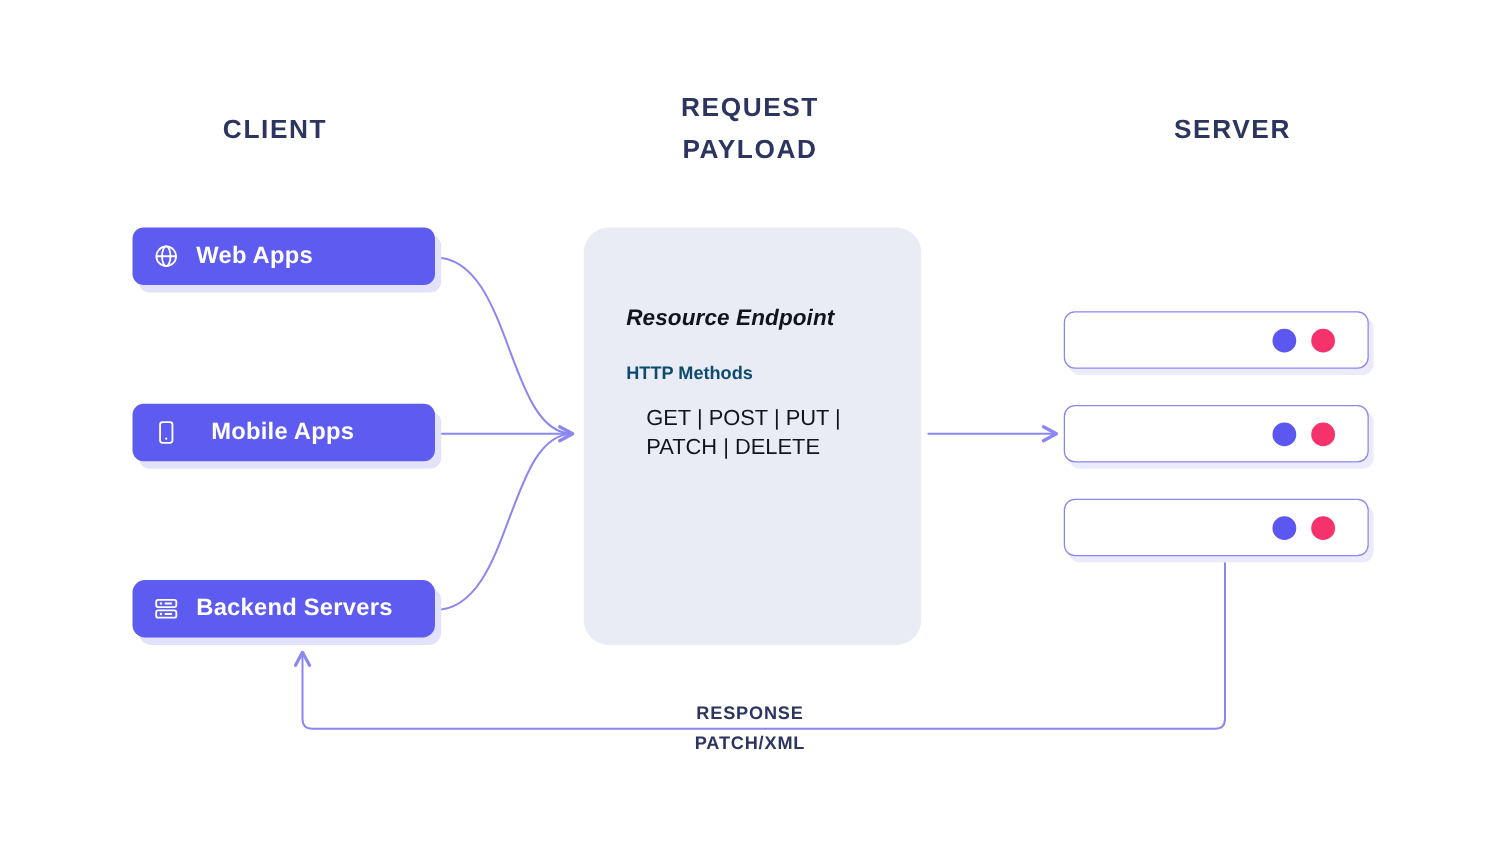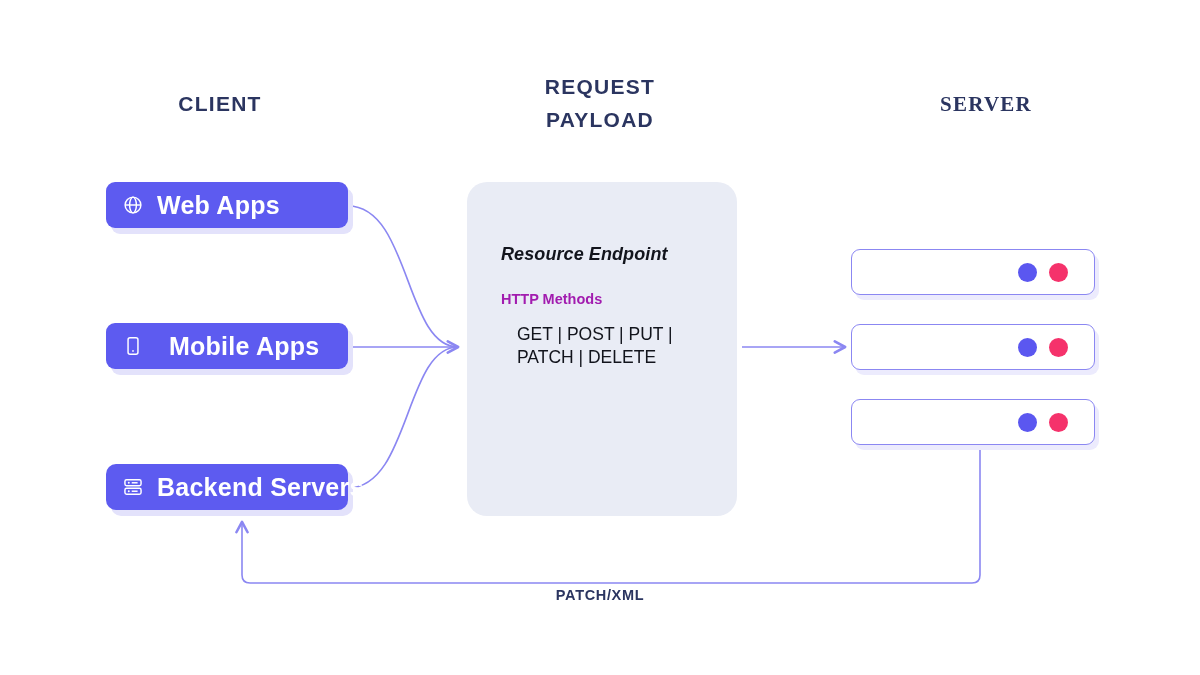--- a/index.html
+++ b/index.html
@@ -24,21 +24,21 @@
     font-size: 21px;
     font-weight: bold;
     letter-spacing: 0.06em;
     color: #2b3560;
     text-align: center;
     line-height: 1.55;
     white-space: pre-line;
   }
   #head-client  { left: 120px; top: 88px;  width: 200px; }
   #head-payload { left: 500px; top: 71px;  width: 200px; }
-  #head-server  { left: 886px; top: 88px;  width: 200px; font-family: Liberation Serif, serif; }
+  #head-server  { left: 886px; top: 88px;  width: 200px; }
 
   
   #wires {
     position: absolute;
     left: 0; top: 0;
     width: 1200px; height: 675px;
     pointer-events: none;
   }
 
   
@@ -61,21 +61,21 @@
 
   .client-btn .ico {
     width: 22px;
     height: 22px;
     flex: 0 0 22px;
     margin-right: 13px;
     display: block;
   }
   .client-btn .label {
     color: #ffffff;
-    font-size: 25px;
+    font-size: 19px;
     font-weight: bold;
     letter-spacing: 0.01em;
     white-space: nowrap;
   }
 
   
   #payload-card {
     position: absolute;
     left: 467px;
     top: 182px;
@@ -94,21 +94,21 @@
     font-size: 18px;
     font-weight: bold;
     color: #12141c;
     letter-spacing: 0.005em;
     margin: 0 0 26px 0;
     font-style: italic;
   }
   .pl-sub {
     font-size: 14.5px;
     font-weight: bold;
-    color: #a21caf;
+    color: #0c4a6e;
     margin: 0 0 2px 0;
   }
   .pl-line {
     font-size: 17.5px;
     color: #12141c;
     line-height: 1.31;
     white-space: pre-line;
     margin: 16px;
   }
   .pl-gap { height: 23px; }
@@ -231,15 +231,16 @@
   </div>
   <div class="server-box" id="server-2">
     <span class="dot dot-blue"></span>
     <span class="dot dot-pink"></span>
   </div>
   <div class="server-box" id="server-3">
     <span class="dot dot-blue"></span>
     <span class="dot dot-pink"></span>
   </div>
 
+  <div class="resp-label" id="resp-top">RESPONSE</div>
   <div class="resp-label" id="resp-bot">PATCH/XML</div>
 
 </div>
 
 </body></html>

